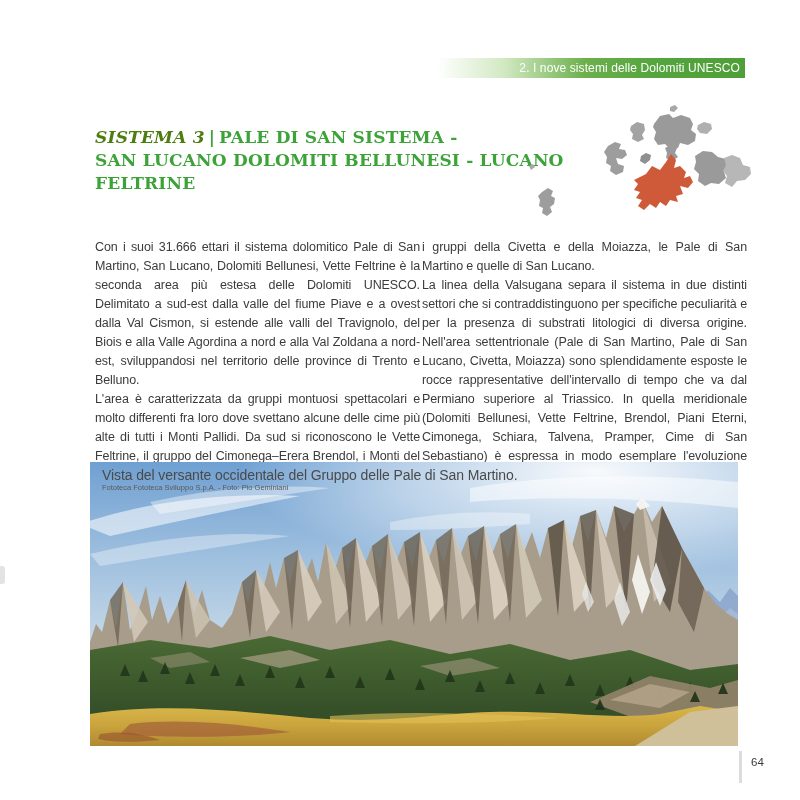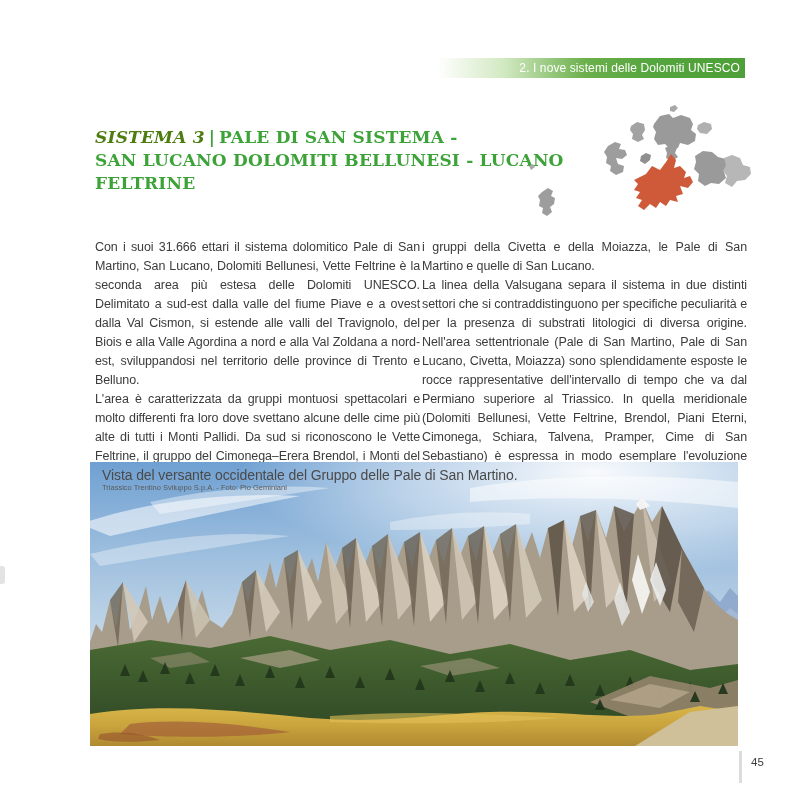--- a/index.html
+++ b/index.html
@@ -213,22 +213,22 @@
 
       <path d="M0,252 C80,240 150,250 220,256 C300,262 340,252 400,250 C470,248 520,258 570,252 L610,244 L648,250 L648,284 L0,284 Z" fill="url(#meadow)"></path>
       <path d="M40,262 C90,256 150,262 200,270 C150,276 80,276 30,272 Z" fill="#a35f38" opacity="0.7"></path>
       <path d="M10,272 C30,268 55,272 70,278 C45,281 20,280 8,277 Z" fill="#95522f" opacity="0.6"></path>
       <path d="M240,254 C320,248 400,252 470,256 C400,262 300,262 240,260 Z" fill="#e2c258" opacity="0.6"></path>
 
       <path d="M545,284 L648,284 L648,244 L600,250 Z" fill="#cfc09a"></path>
     </svg>
     <div class="photo-caption">
       <div class="cap">Vista del versante occidentale del Gruppo delle Pale di San Martino.</div>
-      <div class="credit">Triassico Trentino Sviluppo S.p.A. - Foto: Pio Geminiani</div>
+      <div class="credit">Fototeca Fototeca Sviluppo S.p.A. - Foto: Pio Geminiani</div>
     </div>
   </div>
 
   <div class="footer-rule"></div>
-  <div class="page-number">45</div>
+  <div class="page-number">64</div>
 
   <div class="edge-mark"></div>
 
 </div>
 
 </body></html>

